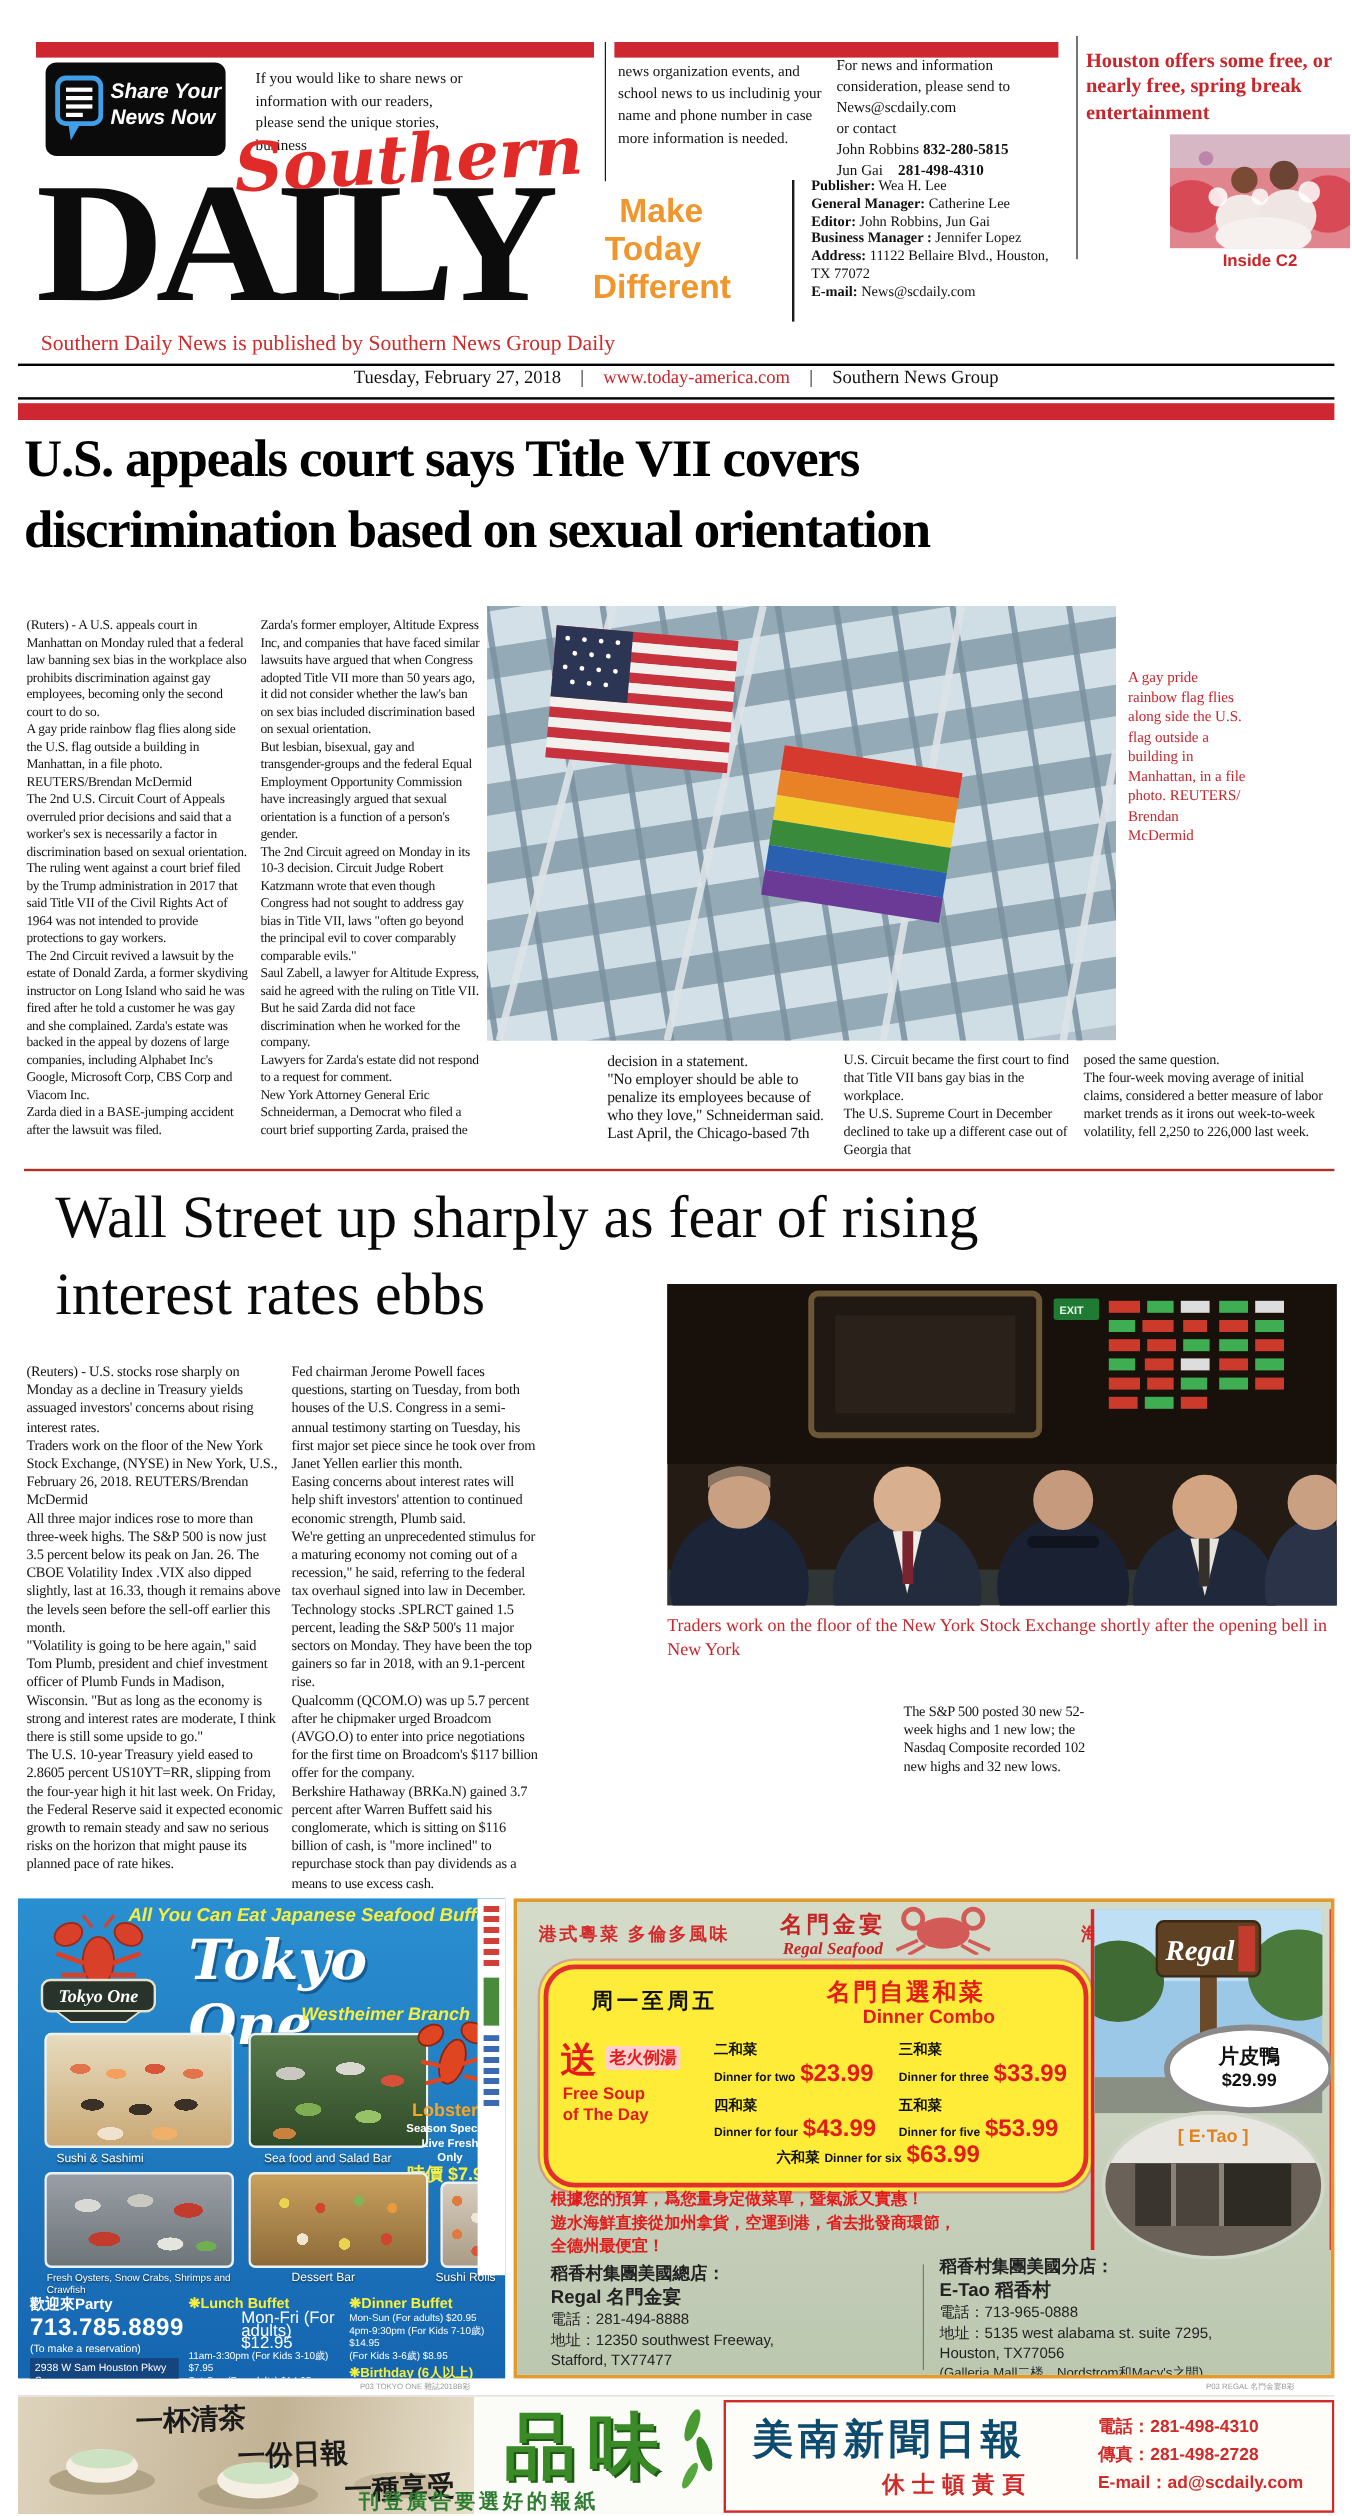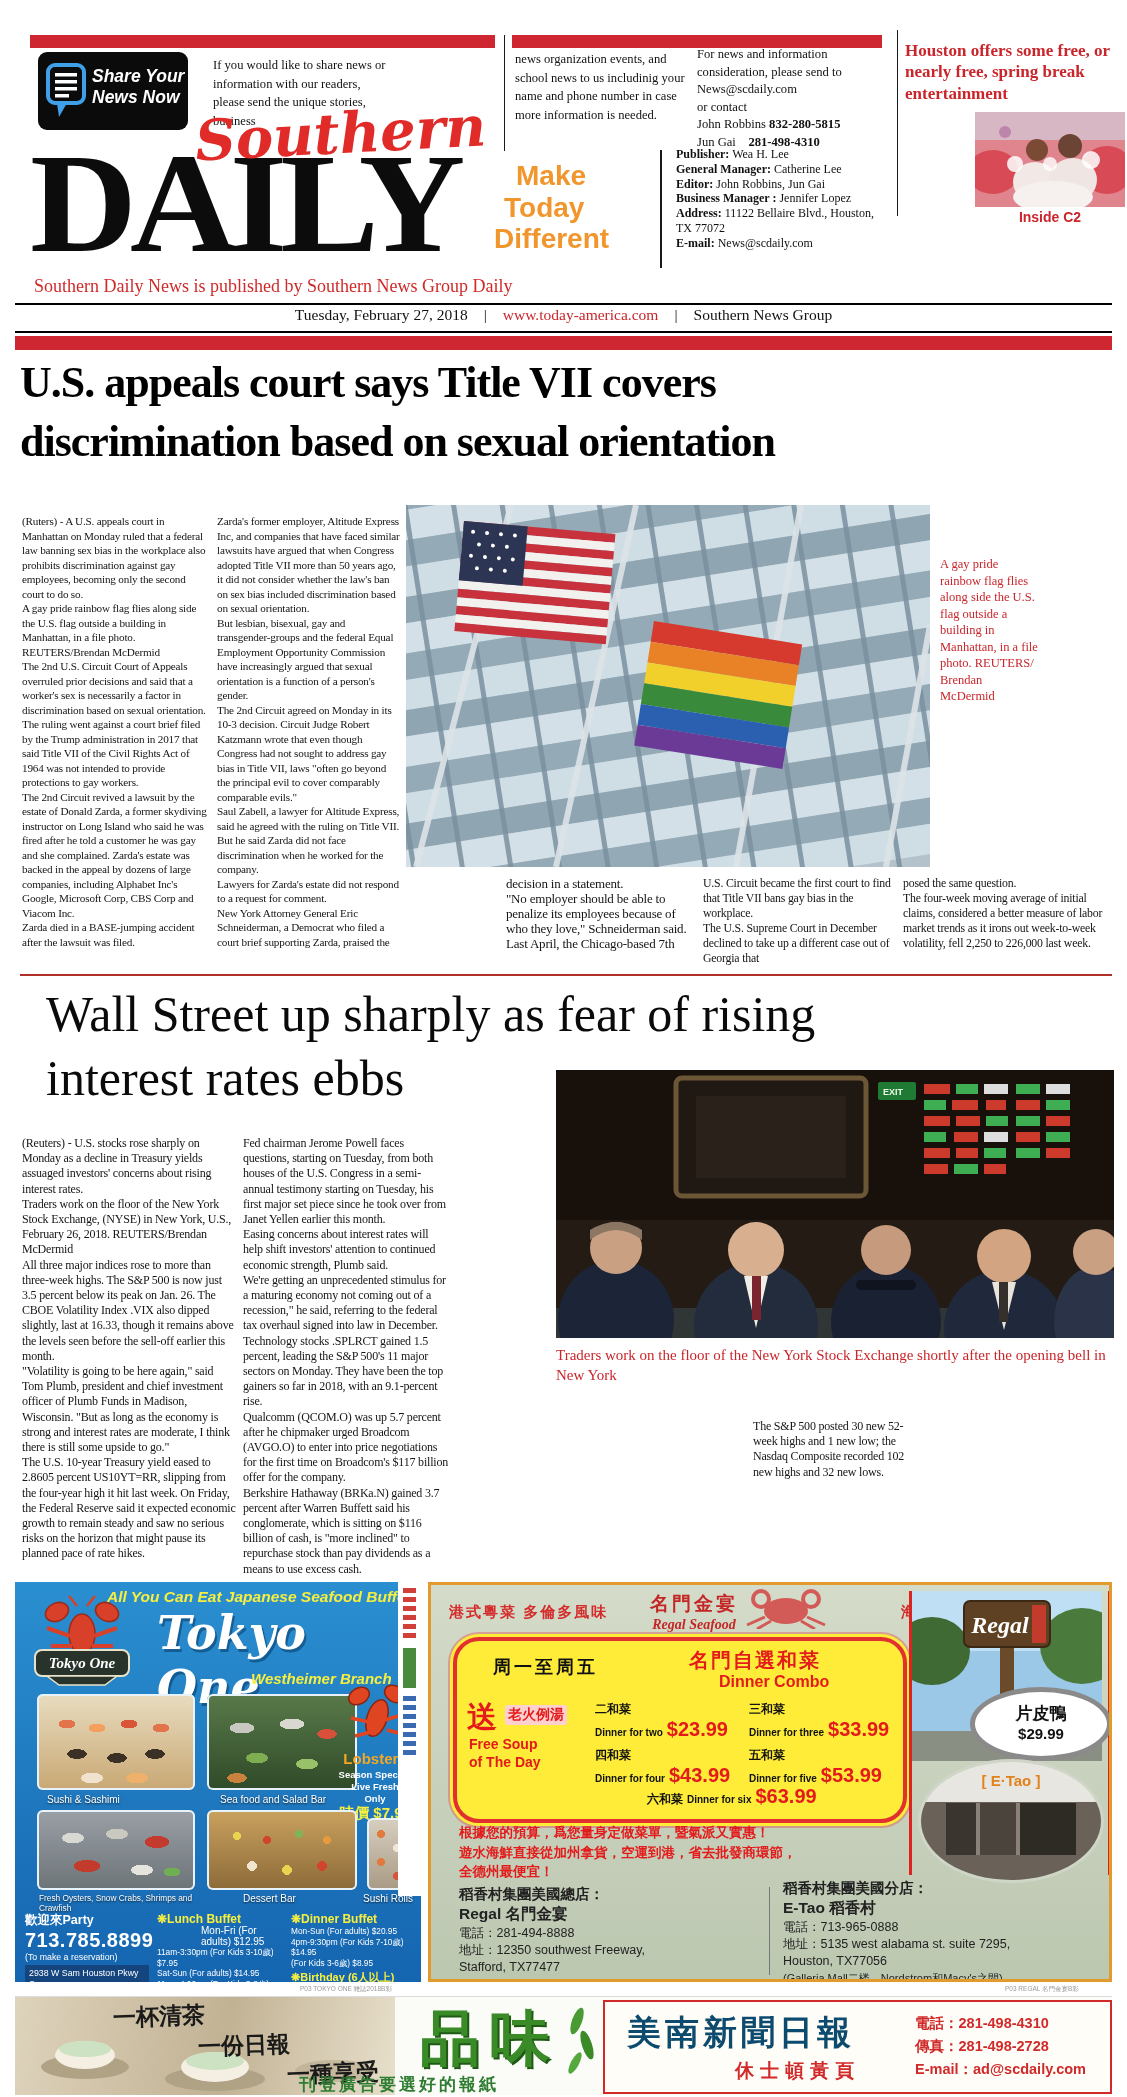--- a/index.html
+++ b/index.html
@@ -419,21 +419,21 @@
 
     <div class="abs sans" style="left:10px;top:330px;width:124px;color:#fff;">
       <div style="font-size:12.5px;font-weight:bold;">歡迎來Party</div>
       <div style="font-size:20px;font-weight:bold;letter-spacing:.5px;">713.785.8899</div>
       <div style="font-size:8.8px;">(To make a reservation)</div>
       <div class="ml" style="margin-top:3px;background:#14457e;padding:3px 4px;font-size:8.8px;line-height:11px;">2938 W Sam Houston Pkwy S
 Houston, TX 77042</div>
     </div>
     <div class="abs sans" style="left:142px;top:330px;width:126px;color:#fff;">
       <div class="yellow" style="font-weight:bold;font-size:12px;">❋Lunch Buffet</div>
-      <div style="font-size:10px;line-height:10.5px;padding-left:44px;">Mon-Fri  (For adults) $12.95</div>
+      <div style="font-size:14px;line-height:10.5px;padding-left:44px;">Mon-Fri  (For adults) $12.95</div>
       <div style="font-size:8.3px;line-height:10.5px;">11am-3:30pm  (For Kids 3-10歲) $7.95</div>
       <div style="font-size:8.3px;line-height:10.5px;">Sat-Sun  (For adults) $14.95</div>
       <div style="font-size:8.3px;line-height:10.5px;">11am-4:00pm  (For Kids 3-8歲) $8.95</div>
 
     </div>
     <div class="abs sans" style="left:276px;top:330px;width:126px;color:#fff;">
       <div class="yellow" style="font-weight:bold;font-size:12px;">❋Dinner Buffet</div>
       <div style="font-size:8.3px;line-height:10.5px;">Mon-Sun  (For adults) $20.95</div>
       <div style="font-size:8.3px;line-height:10.5px;">4pm-9:30pm  (For Kids 7-10歲) $14.95</div>
       <div style="font-size:8.3px;line-height:10.5px;">(For Kids 3-6歲) $8.95</div>

